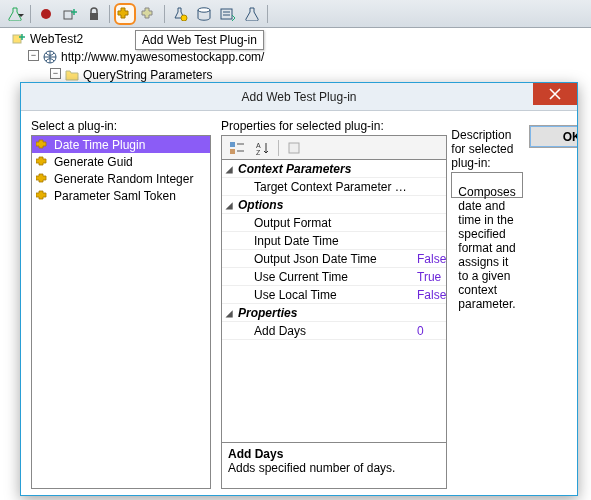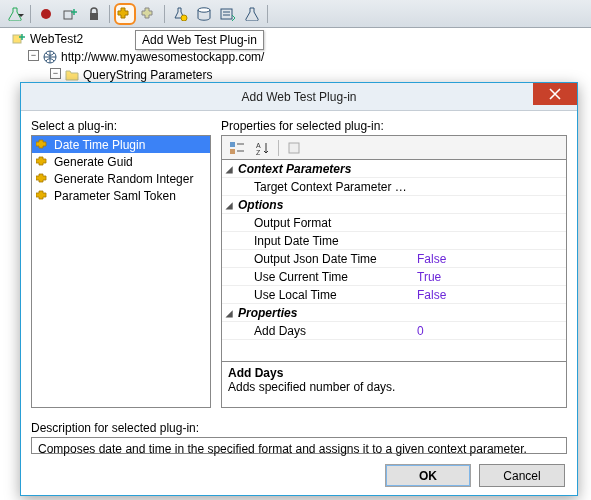--- a/index.html
+++ b/index.html
@@ -94,21 +94,21 @@
     background: #c8412a;
     color: #fff;
     display: flex; align-items: center; justify-content: center;
     cursor: pointer;
   }
   .dlg-close svg { display:block; }
 
   .dlg-body {
     flex: 1;
     padding: 8px 10px 6px 10px;
-    display: flex; flex-direction: column;
+    display: flex; flex-direction: row;
     gap: 4px;
     overflow: hidden;
   }
   .cols {
     display: flex; gap: 10px;
     flex: 1;
     min-height: 0;
   }
   .col-left { width: 180px; display:flex; flex-direction:column; }
   .col-right { flex: 1; display:flex; flex-direction:column; min-width:0; }
@@ -116,21 +116,21 @@
   .listbox {
     border: 1px solid #888; background:#fff;
     flex:1; overflow:auto;
     padding: 0;
   }
   .list-item {
     display:flex; align-items:center; gap:4px;
     padding: 1px 4px; height:17px;
     cursor: pointer;
   }
-  .list-item.selected { background:#3b82f6; color:#fff; }
+  .list-item.selected { background:#8b5cf6; color:#fff; }
   .plug-icon { width:14px; height:12px; display:inline-block; }
 
   .prop-toolbar {
     height:24px; border:1px solid #888; border-bottom:none;
     display:flex; align-items:center; gap:4px; padding:0 4px;
     background:#f4f4f4;
   }
   .pt-btn {
     width:22px; height:20px; border:1px solid transparent;
     display:flex; align-items:center; justify-content:center; cursor:pointer;
@@ -153,21 +153,21 @@
   .pg-name { flex: 0 0 175px; padding-left:2px; white-space:nowrap; overflow:hidden; text-overflow:ellipsis;}
   .pg-row:not(.pg-cat) .pg-name { padding-left: 18px; flex-basis: 175px; }
   .pg-val { flex:1; padding-left:6px; color:#6d28d9; }
   .pg-desc {
     border-top:1px solid #888; padding:4px 6px 6px 6px; height:46px;
   }
   .pg-desc-title { font-weight:bold; }
 
   .desc-section { margin-top:9px; }
   .desc-box {
-    border:1px solid #888; padding:4px 6px; height:17px;
+    border:1px solid #888; padding:12px 6px; height:17px;
   }
 
   .dlg-buttons {
     display:flex; justify-content:flex-end; gap:8px;
     padding: 6px 2px 2px 2px;
   }
   .btn {
     min-width: 86px; height:23px;
     background:#e1e1e1; border:1px solid #8a8a8a;
     cursor:pointer; display:flex; align-items:center; justify-content:center;

